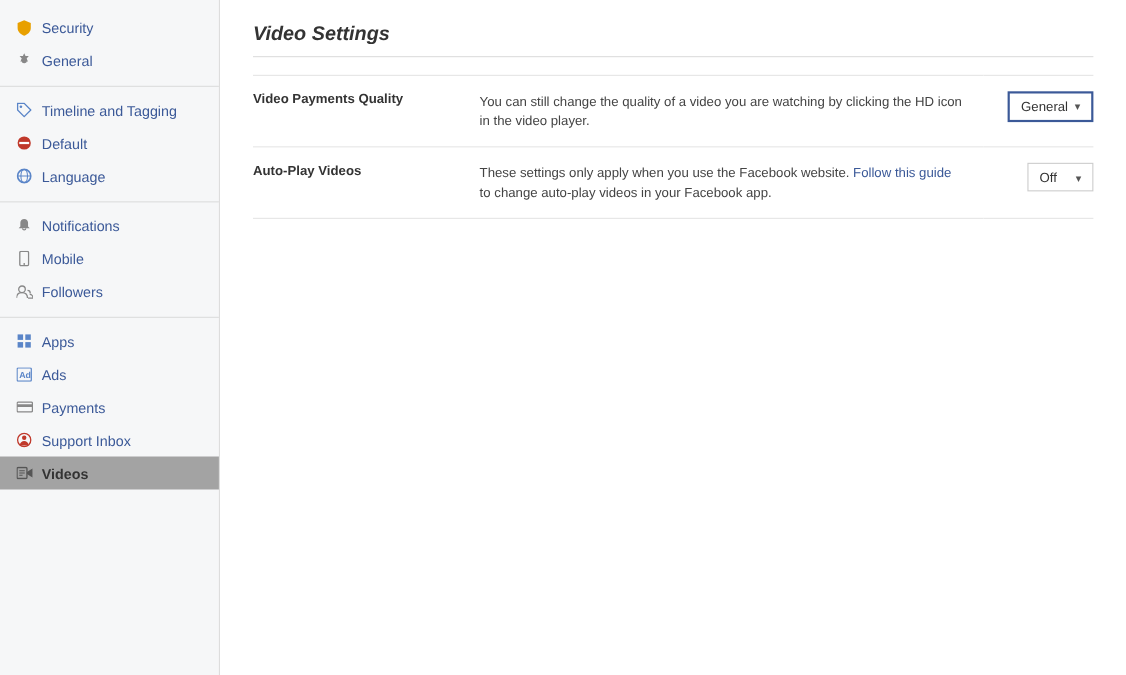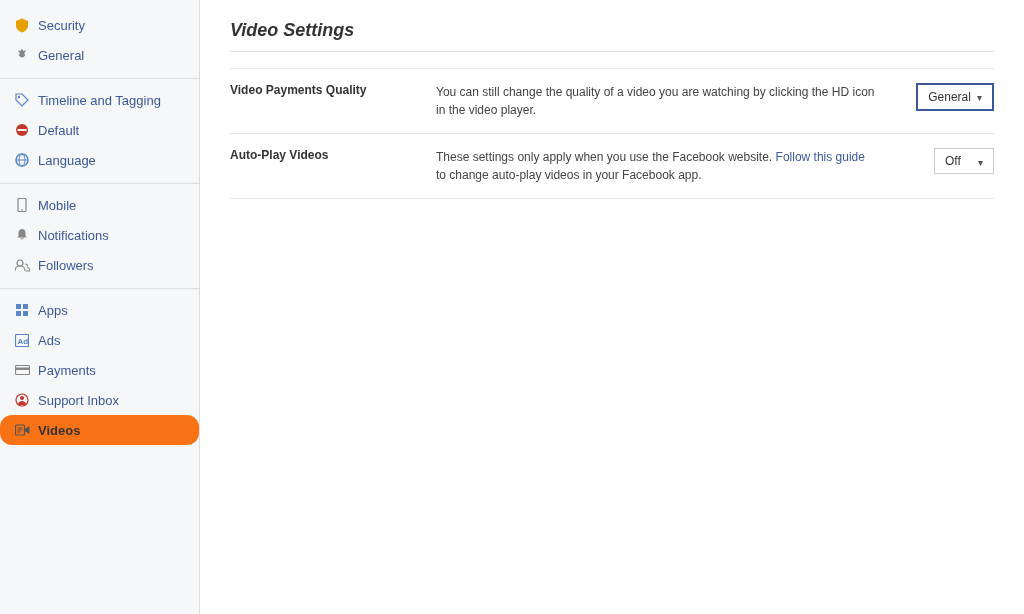--- a/index.html
+++ b/index.html
@@ -32,24 +32,23 @@
       display: flex;
       align-items: center;
       padding: 7px 12px 7px 14px;
       cursor: pointer;
       color: #3b5998;
       font-size: 13px;
       text-decoration: none;
       gap: 8px;
     }
     .sidebar-item.active {
-      background: #f97316;
+      background: #a3a3a3;
       font-weight: bold;
       color: #333;
-      border-radius: 12px;
     }
     .sidebar-icon {
       width: 16px;
       height: 16px;
       flex-shrink: 0;
       display: flex;
       align-items: center;
       justify-content: center;
       font-size: 14px;
     }
@@ -189,35 +188,35 @@
         </span>
         <span>Language</span>
       </div>
     </div>
 
     <div class="sidebar-divider"></div>
 
     <div class="sidebar-section">
       <div class="sidebar-item">
         <span class="sidebar-icon">
+          <svg width="14" height="14" viewBox="0 0 14 14">
+            <path d="M7 1C5 1 3.5 2.5 3.5 4.5V8L2 9.5H12L10.5 8V4.5C10.5 2.5 9 1 7 1Z" fill="#888"></path>
+            <path d="M5.5 9.5C5.5 10.3 6.2 11 7 11C7.8 11 8.5 10.3 8.5 9.5" stroke="#888" fill="none"></path>
+          </svg>
+        </span>
+        <span>Notifications</span>
+      </div>
+      <div class="sidebar-item">
+        <span class="sidebar-icon">
           <svg width="10" height="15" viewBox="0 0 10 15">
             <rect x="1" y="0.5" width="8" height="13" rx="1" stroke="#888" stroke-width="1.2" fill="none"></rect>
             <circle cx="5" cy="12" r="0.8" fill="#888"></circle>
           </svg>
         </span>
         <span>Mobile</span>
-      </div>
-      <div class="sidebar-item">
-        <span class="sidebar-icon">
-          <svg width="14" height="14" viewBox="0 0 14 14">
-            <path d="M7 1C5 1 3.5 2.5 3.5 4.5V8L2 9.5H12L10.5 8V4.5C10.5 2.5 9 1 7 1Z" fill="#888"></path>
-            <path d="M5.5 9.5C5.5 10.3 6.2 11 7 11C7.8 11 8.5 10.3 8.5 9.5" stroke="#888" fill="none"></path>
-          </svg>
-        </span>
-        <span>Notifications</span>
       </div>
       <div class="sidebar-item">
         <span class="sidebar-icon">
           <svg width="15" height="13" viewBox="0 0 15 13">
             <circle cx="5" cy="4" r="3" stroke="#888" stroke-width="1.2" fill="none"></circle>
             <path d="M0 12C0 9 2 7 5 7C8 7 10 9 10 12" stroke="#888" stroke-width="1.2" fill="none"></path>
             <path d="M10 5C11.5 5 12.5 6 12.5 7.5" stroke="#888" stroke-width="1.2" fill="none"></path>
             <path d="M10.5 12H15C15 10 13.5 8.5 12 8.5" stroke="#888" stroke-width="1.2" fill="none"></path>
           </svg>
         </span>

